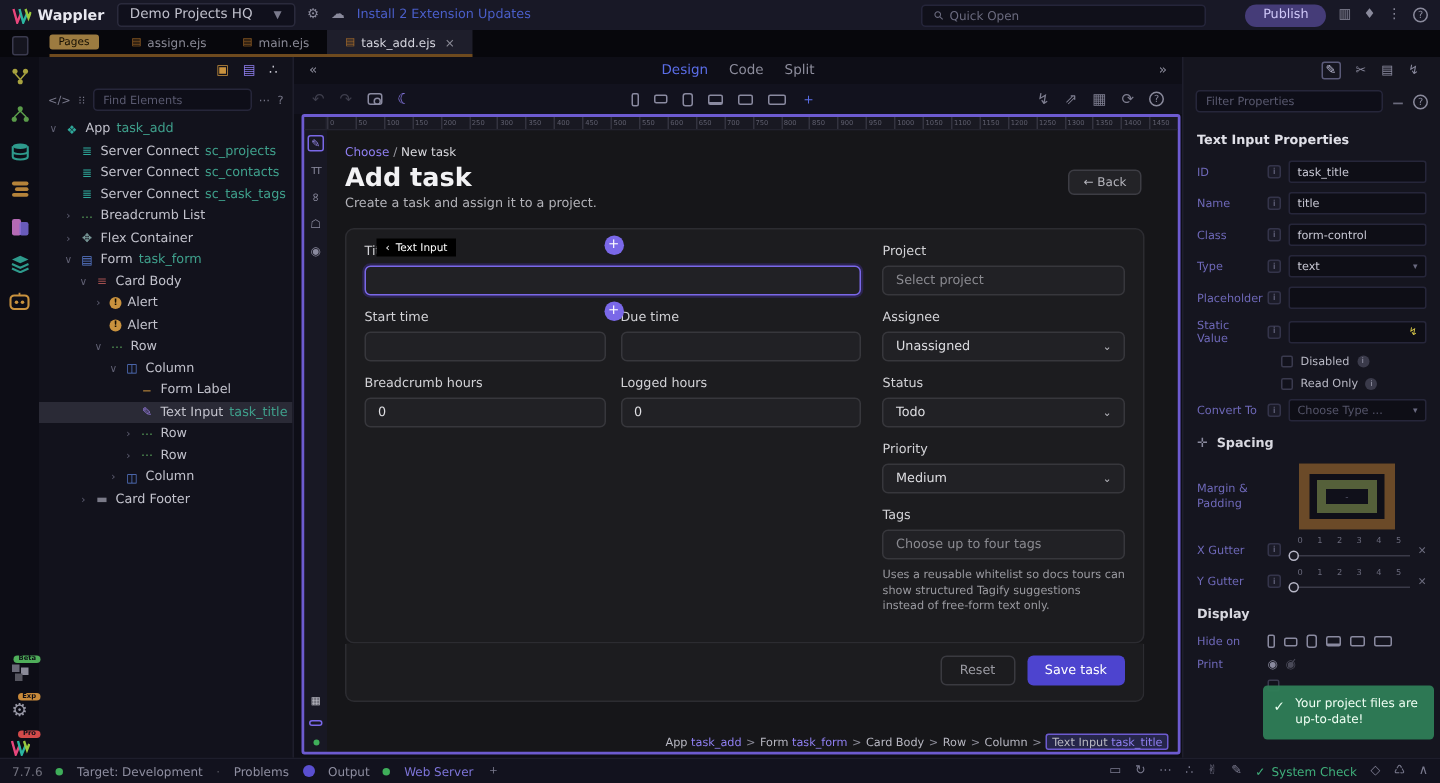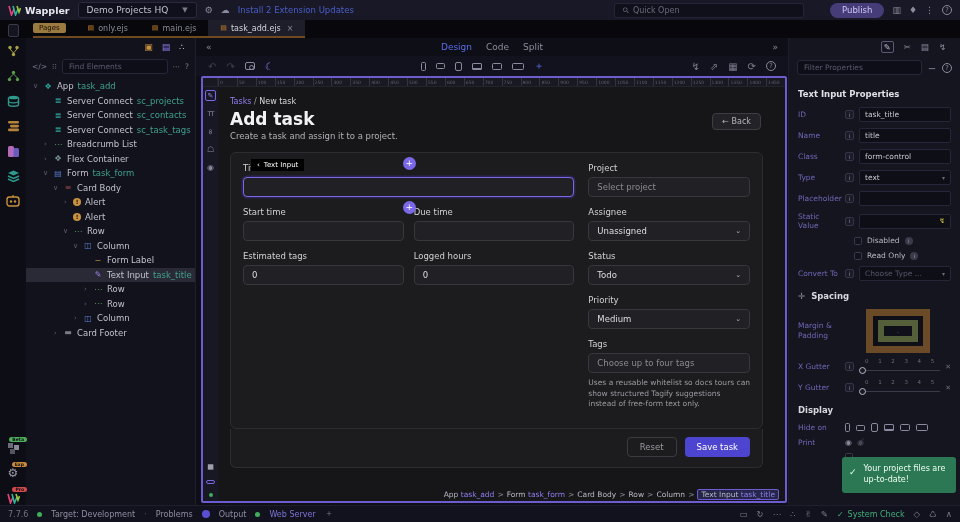--- a/index.html
+++ b/index.html
@@ -177,21 +177,21 @@
   <span class="tb-icon">⋮</span>
   <span class="help-circ">?</span>
 </div>
 
 <div class="tabbar">
   <span class="pages-stack"></span>
   <div class="tabstrip">
     <span class="pages-badge">Pages</span>
     <div class="tab">
       <span class="doc">▤</span>
-      <span>only.ejs</span>
+      <span>assign.ejs</span>
     </div>
     <div class="tab">
       <span class="doc">▤</span>
       <span>main.ejs</span>
     </div>
     <div class="tab active">
       <span class="doc">▤</span>
       <span>task_add.ejs</span>
       <span class="close">×</span>
     </div>
@@ -462,21 +462,21 @@
           <span>☖</span>
           <span>◉</span>
           <span class="grow"></span>
           <span class="grid">▦</span>
           <span class="pill"></span>
           <span class="gdot"></span>
         </div>
         <div class="canvas">
           <div class="page">
             <div class="crumb">
-              <span class="lnk">Tasks</span>
+              <span class="lnk">Choose</span>
               <span>/</span>
               <span class="cur">New task</span>
             </div>
             <h1>Add task</h1>
             <div class="subtitle">Create a task and assign it to a project.</div>
             <button class="backbtn">← <span>Back</span></button>
 
             <div class="card">
               <div class="colL">
                 <div class="fgroup title-group">
@@ -494,21 +494,21 @@
                     <div class="flabel">Start time</div>
                     <div class="inp"></div>
                   </div>
                   <div class="fgroup">
                     <div class="flabel">Due time</div>
                     <div class="inp"></div>
                   </div>
                 </div>
                 <div class="two-col">
                   <div class="fgroup">
-                    <div class="flabel">Estimated tags</div>
+                    <div class="flabel">Breadcrumb hours</div>
                     <div class="inp">
                         <span>0</span>
                       </div>
                   </div>
                   <div class="fgroup">
                     <div class="flabel">Logged hours</div>
                     <div class="inp">
                         <span>0</span>
                       </div>
                   </div>

